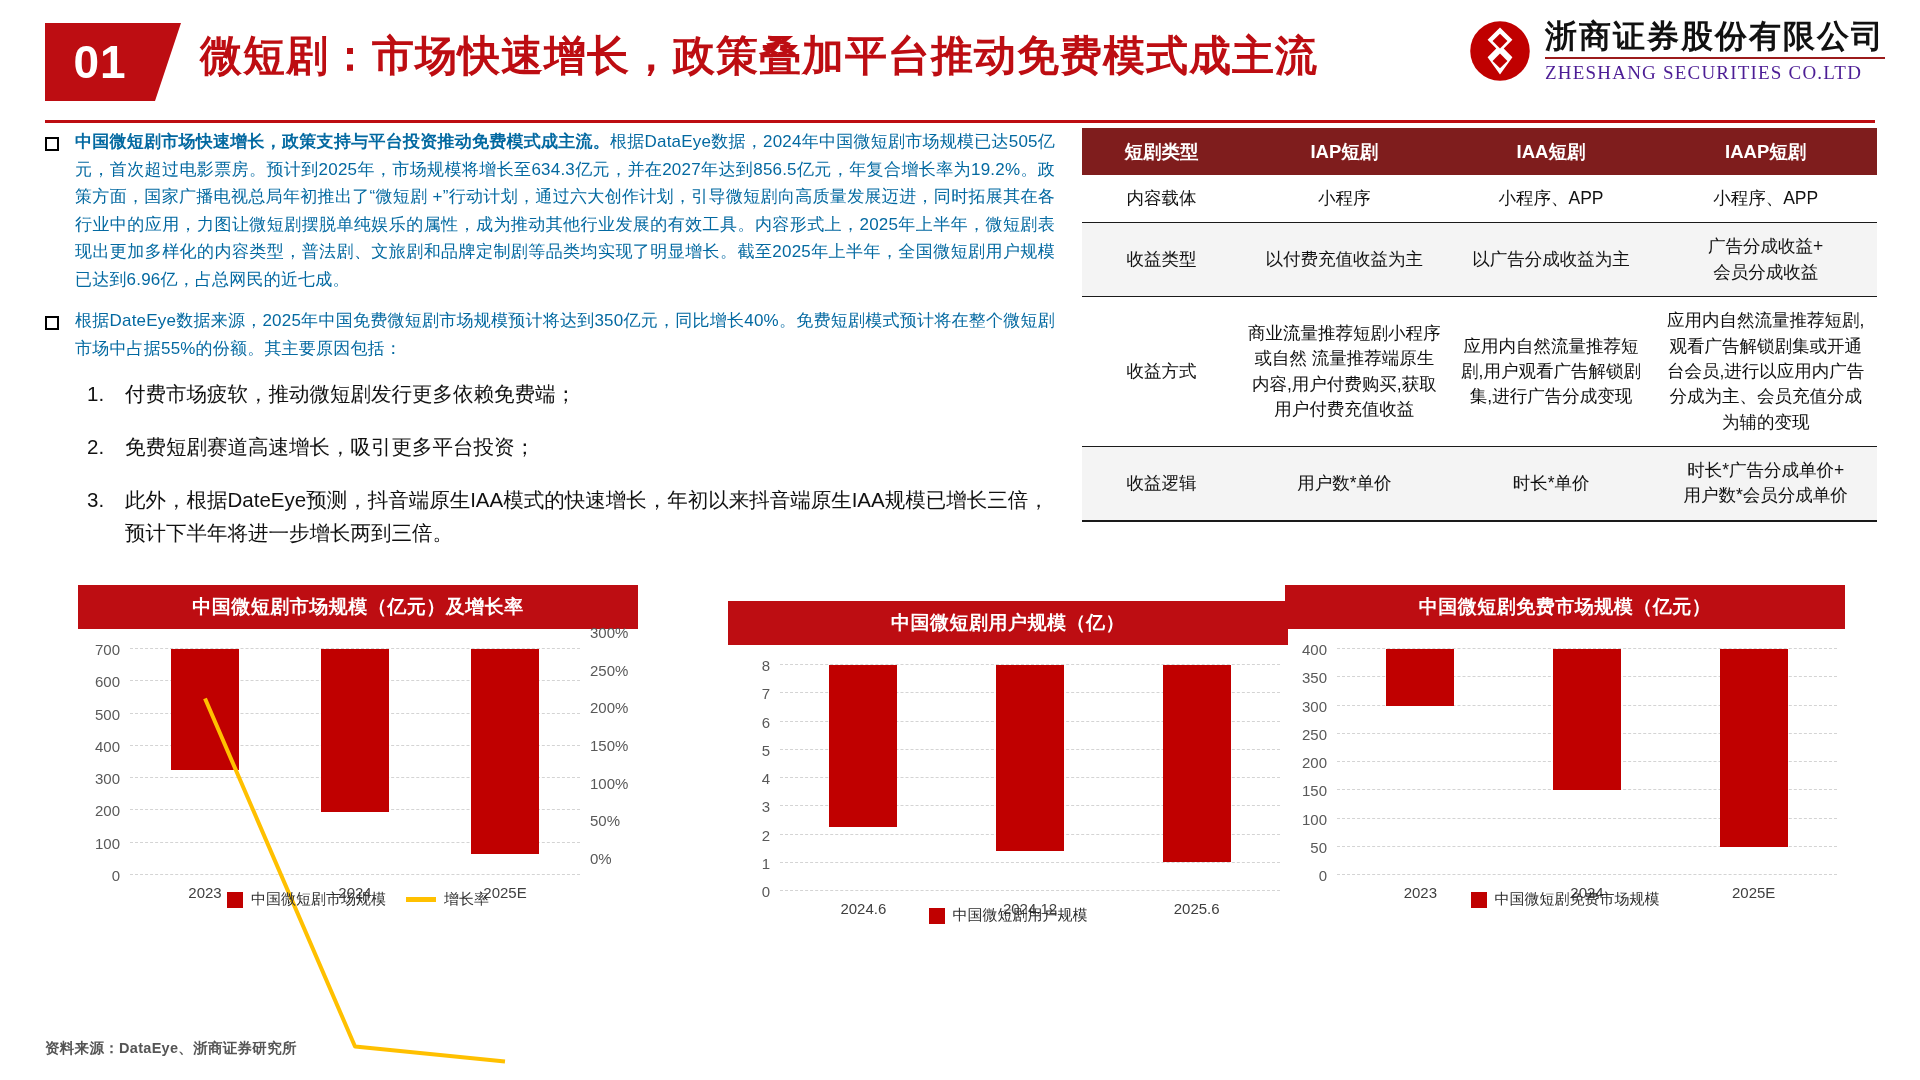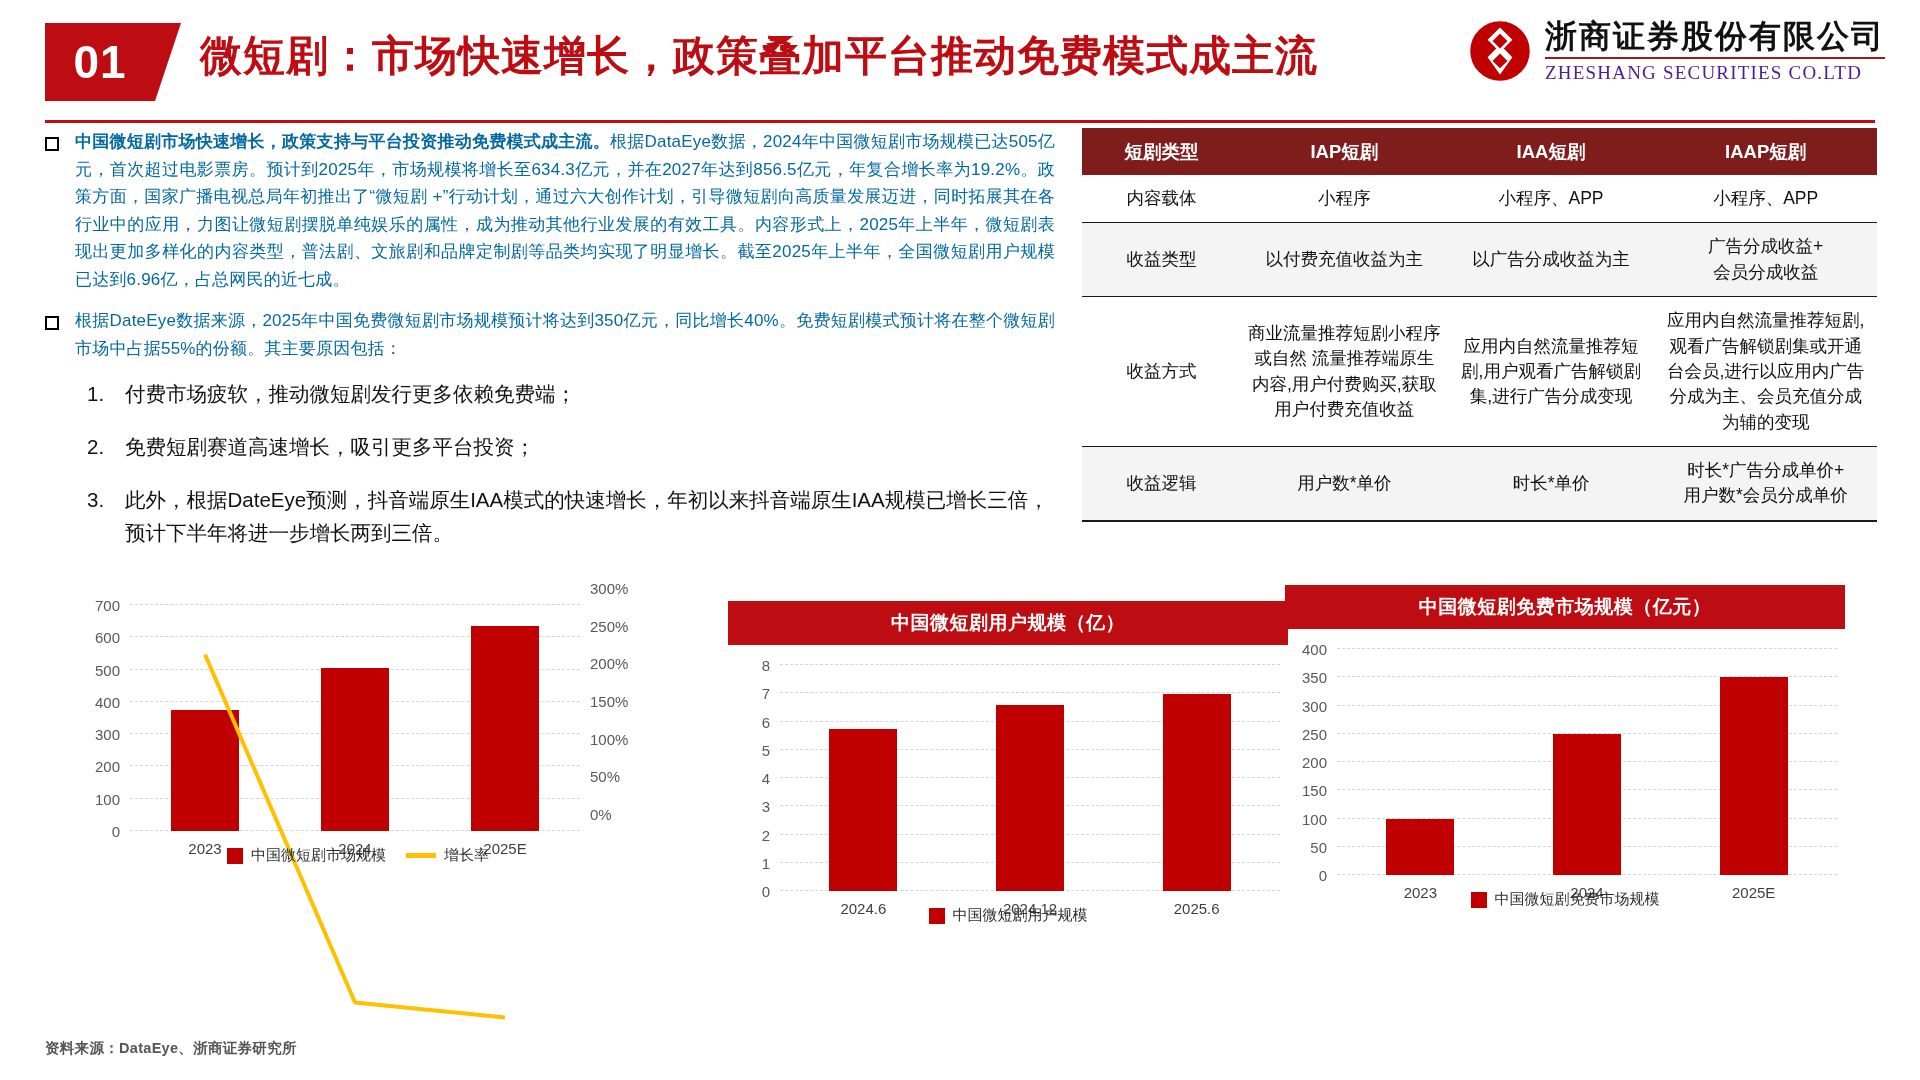--- a/index.html
+++ b/index.html
@@ -100,21 +100,21 @@
   }
   .ytick {
     position: absolute; right: 100%; margin-right: 10px;
     transform: translateY(-50%); font-size: 15px; color: #595959;
     white-space: nowrap;
   }
   .ytick.right {
     right: auto; left: 100%; margin-right: 8px; margin-left: 10px;
   }
   .bars { position: absolute; left: 0; right: 0; bottom: 0; top: 0; display: flex; }
-  .bslot { flex: 1; position: relative; display: flex; align-items: flex-end; justify-content: center; }
+  .bslot { flex: 1; position: relative; display: flex; justify-content: center; }
   .bar { width: 68px; background: #c00000; }
   .xlab {
     position: absolute; top: 100%; margin-top: 9px; left: 0; right: 0;
     text-align: center; font-size: 15px; color: #3f3f3f;
   }
   .line-layer { position: absolute; inset: 0; overflow: visible; }
   .legend {
     position: absolute; bottom: 0; left: 0; right: 0;
     display: flex; justify-content: center; align-items: center; gap: 20px;
     font-size: 15px; color: #2e2e2e;
@@ -225,20 +225,21 @@
 用户数*会员分成单价</td>
         </tr>
       </tbody>
     </table>
   </div>
 </div>
 
 <div class="charts">
 
   <div class="chart-card c1">
+    <div class="chart-title">中国微短剧市场规模（亿元）及增长率</div>
     <div class="chart-body">
       <div class="plot dual" id="plot1">
           <div class="gridline" style="bottom: 0%;">
             <span class="ytick">0</span>
           </div>
           <div class="gridline" style="bottom: 14.2857%;">
             <span class="ytick">100</span>
           </div>
           <div class="gridline" style="bottom: 28.5714%;">
             <span class="ytick">200</span>

